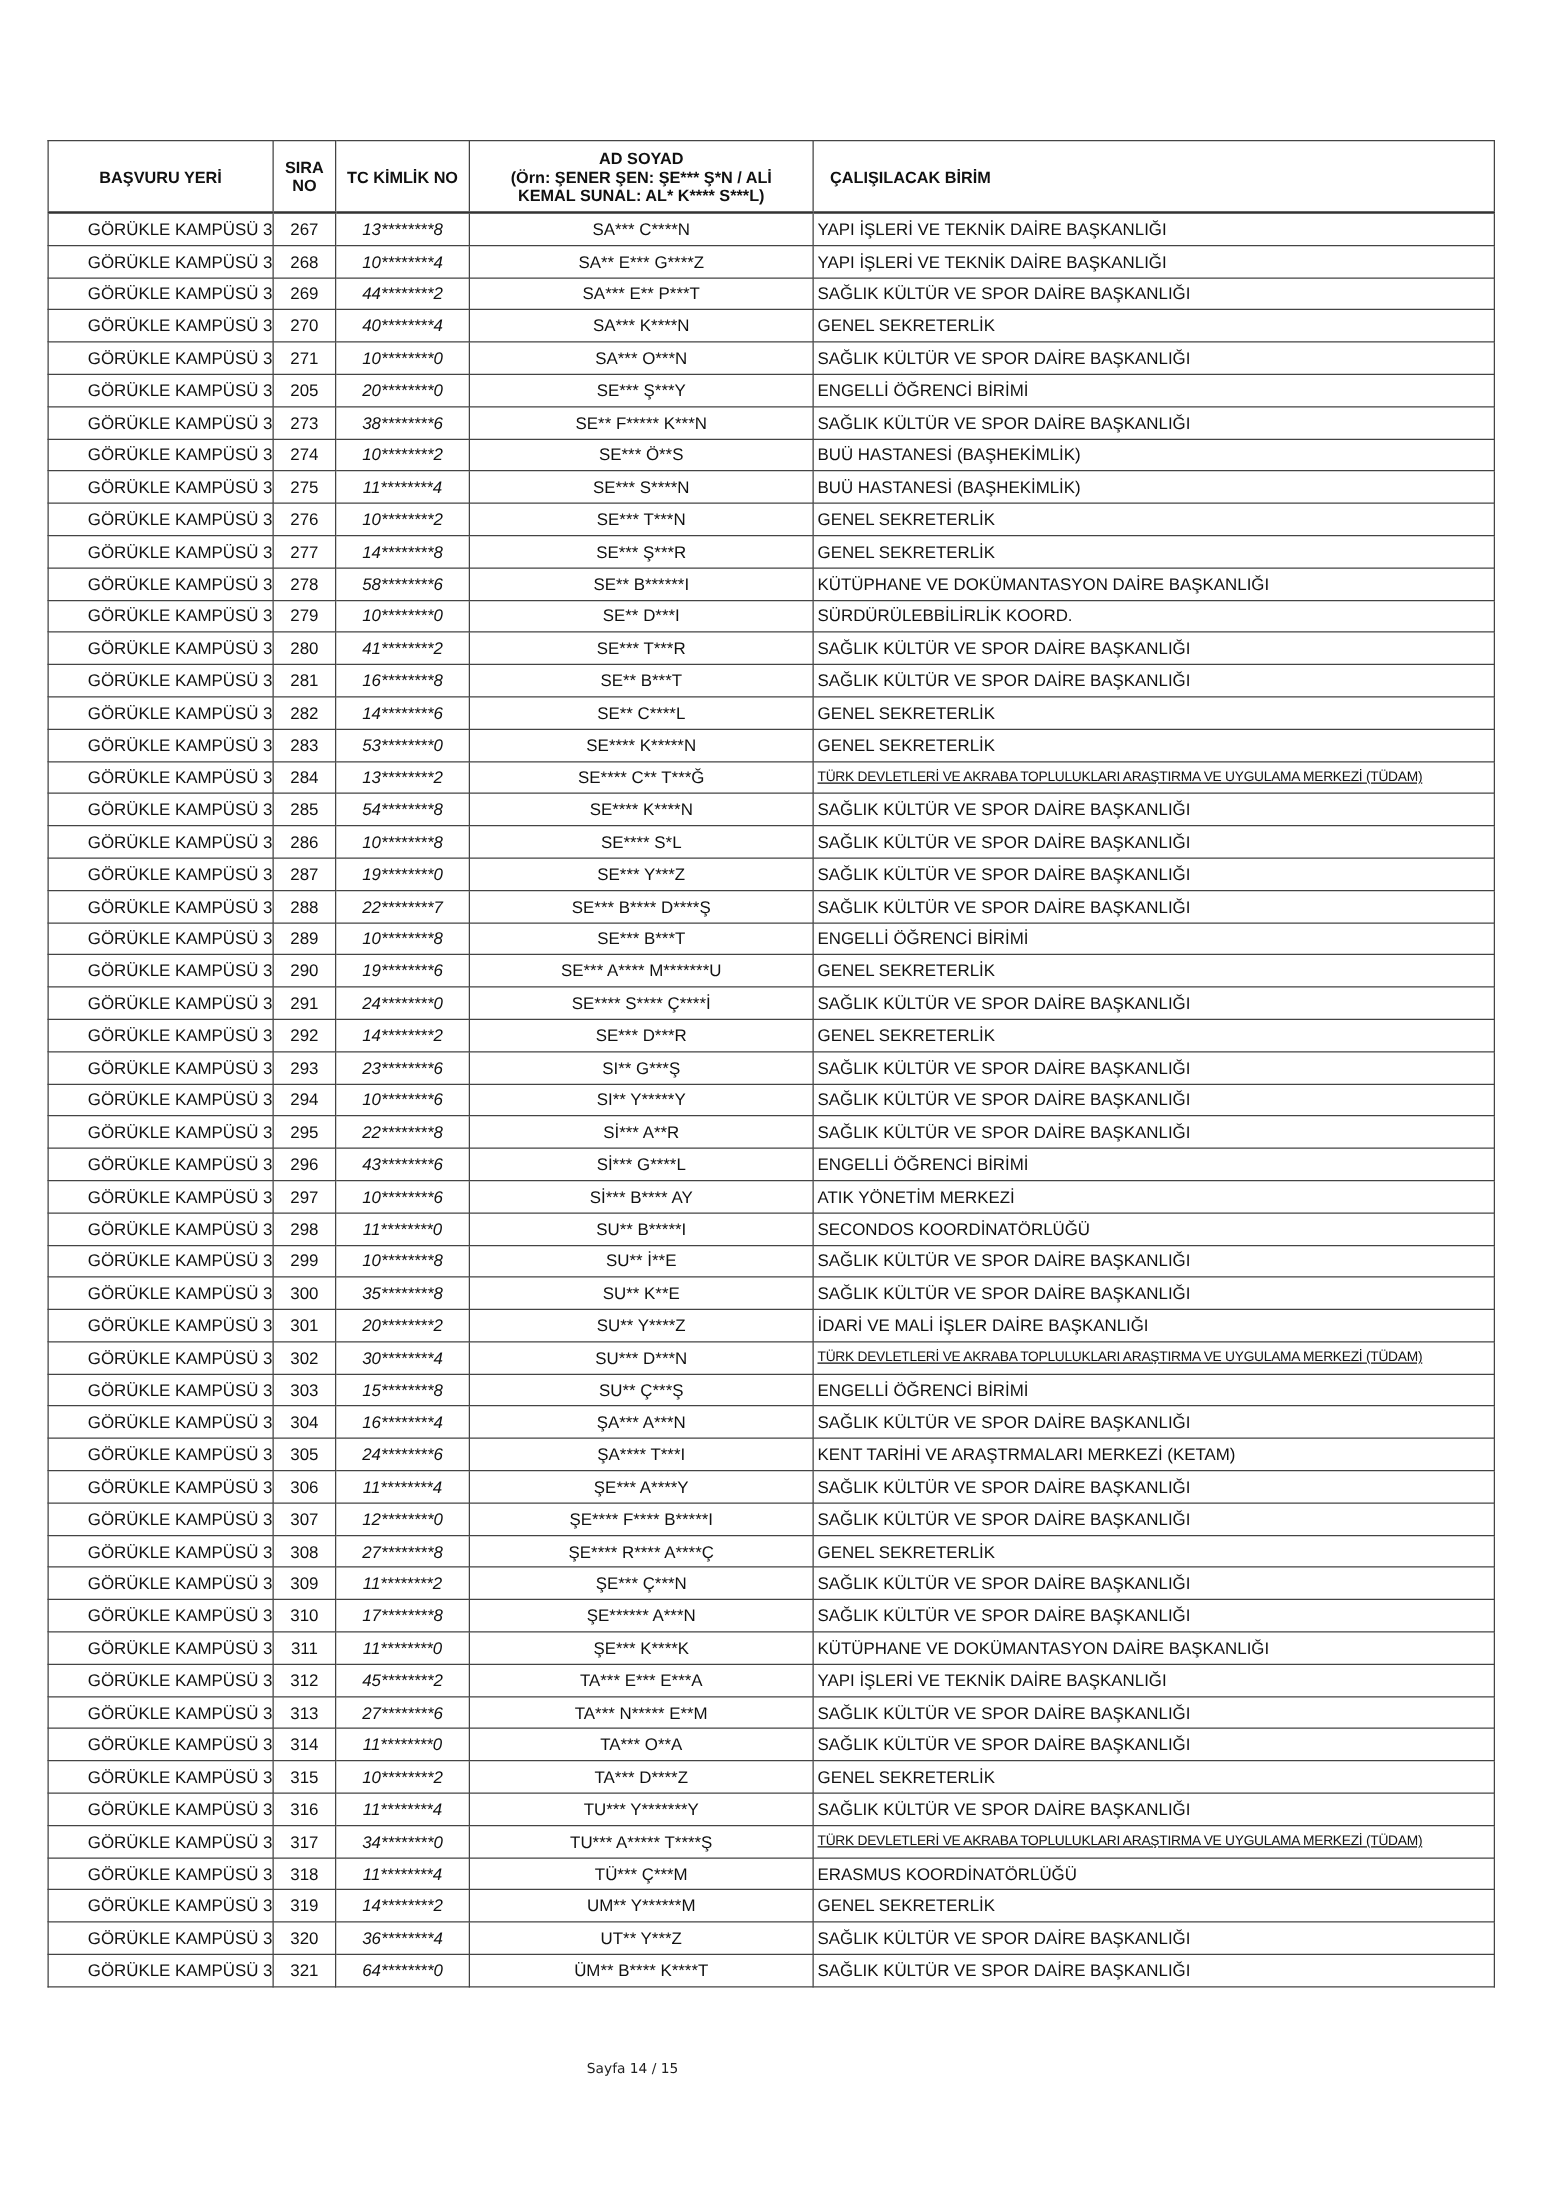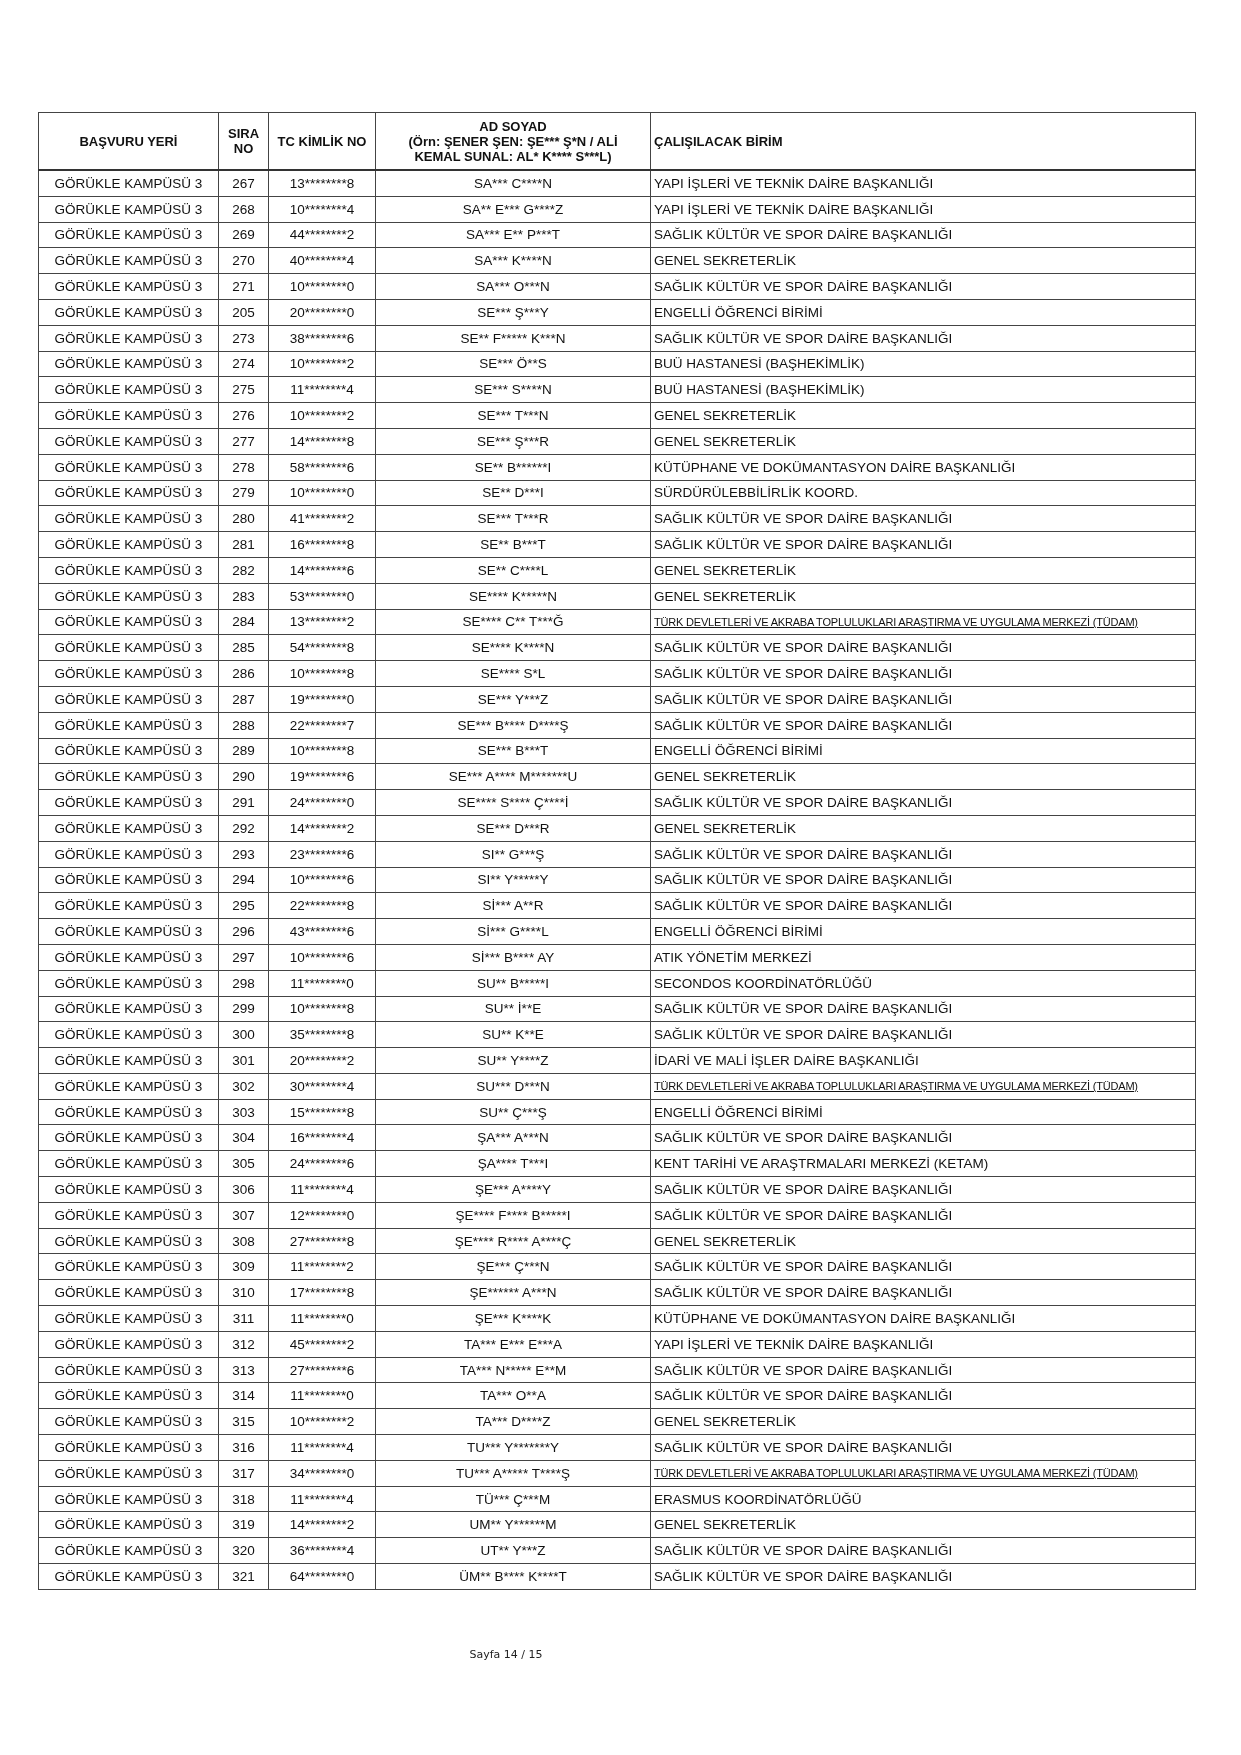--- a/index.html
+++ b/index.html
@@ -1,24 +1,24 @@
 <!DOCTYPE html>
 <html><head>
 <meta charset="utf-8">
 <style>
   html, body { margin:0; padding:0; background:#ffffff; }
   body { width:1241px; height:1755px; position:relative; overflow:hidden; font-family:"Liberation Sans", sans-serif; color:#111; }
   table.list { position:absolute; left:38px; top:112px; width:1157px; border-collapse:collapse; table-layout:fixed; }
   table.list th, table.list td { border:1.5px solid #444; padding:0; overflow:hidden; white-space:nowrap; }
   table.list thead th { height:56px; font-weight:bold; font-size:13px; text-align:center; line-height:15px; border-bottom:2.5px solid #333; }
-  table.list thead th.unit { text-align:left; padding-left:3px; }
+  table.list thead th.unit { text-align:left; padding-left:13px; }
   table.list tbody td { height:24.8px; font-size:13.5px; }
-  td.place { text-align:center; font-size:13.5px; }
+  td.place { text-align:right; font-size:13.5px; }
   td.no { text-align:center; font-size:13px;margin-left:32px; }
-  td.tc { text-align:center; font-size:16px; }
+  td.tc { text-align:center; font-size:16px;font-style:italic; }
   td.name { text-align:center; font-size:16px; }
   td.unit { text-align:left; padding-left:3px !important; font-size:13.5px; }
   td.unit.small { font-size:11px; letter-spacing:-0.2px;text-decoration:underline; }
   .footer { position:absolute; top:1648px; left:0; width:1012px; text-align:center; font-family:"DejaVu Sans", sans-serif; font-size:11px; color:#222; }
 </style>
 </head>
 <body>
 
 <table class="list">
   <colgroup>

